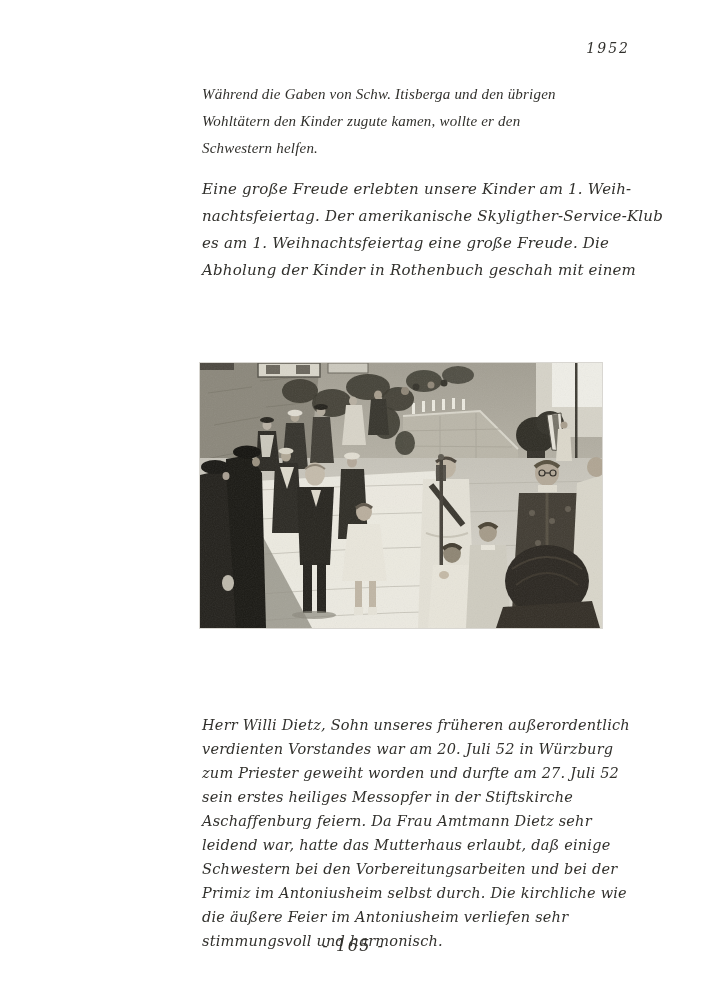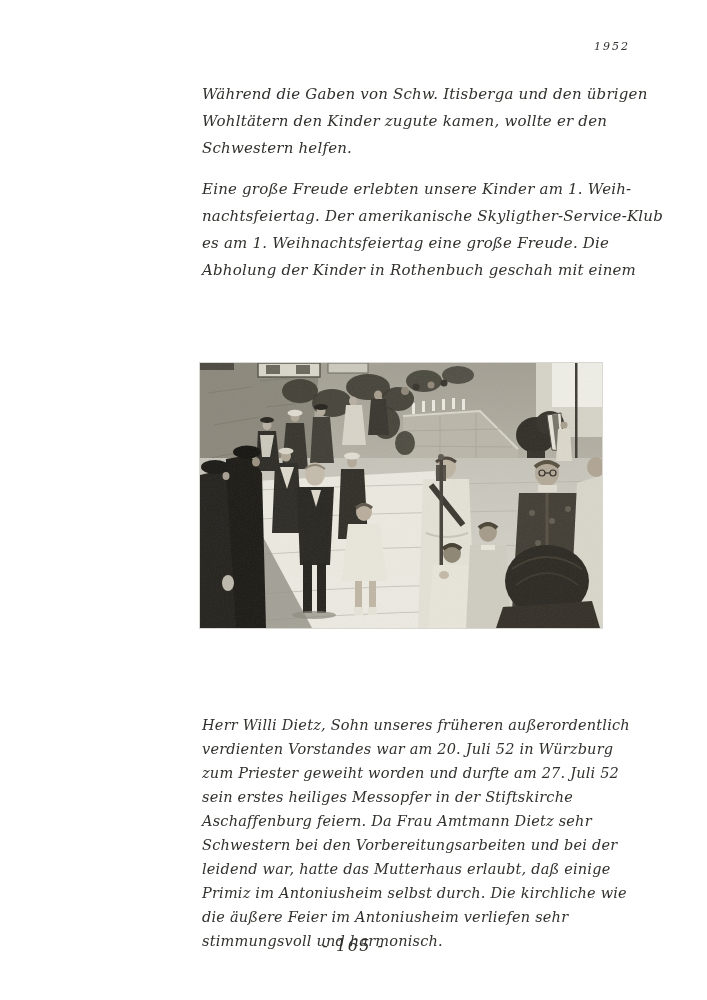--- a/index.html
+++ b/index.html
@@ -12,26 +12,26 @@
     font-family: "DejaVu Serif", serif;
     color: #31302c;
   }
   .script { font-style: italic; }
   .year {
     position: absolute;
     top: 40px;
     left: 560px;
     width: 70px;
     text-align: right;
-    font-size: 11px;
+    font-size: 14px;
     letter-spacing: 2px;
   }
   .para { position: absolute; left: 202px; width: 420px; }
   .para .line { white-space: nowrap; }
-  .p1 { top: 81px; }
+  .p1 { top: 81px; font-family: Liberation Serif, serif; }
   .p1 .line, .p2 .line { height: 27px; line-height: 27px; font-size: 15px; letter-spacing: 0.2px; }
   .p2 { top: 176px; }
   .caption { position: absolute; left: 202px; top: 630px; font-size: 15px; letter-spacing: 0.2px; }
   .p3 { top: 677px; margin-top: 36px; }
   .p3 .line { height: 24px; line-height: 24px; font-size: 14.5px; letter-spacing: 0.2px; }
   .pagenum {
     position: absolute;
     top: 936px;
     left: 0; width: 621px;
     text-align: center;
@@ -264,22 +264,22 @@
     </svg>
   </div>
 
 
   <div class="para p3 script">
     <div class="line">Herr Willi Dietz, Sohn unseres früheren außerordentlich</div>
     <div class="line">verdienten Vorstandes war am 20. Juli 52 in Würzburg</div>
     <div class="line">zum Priester geweiht worden und durfte am 27. Juli 52</div>
     <div class="line">sein erstes heiliges Messopfer in der Stiftskirche</div>
     <div class="line">Aschaffenburg feiern. Da Frau Amtmann Dietz sehr</div>
+    <div class="line">leidend war, hatte das Mutterhaus erlaubt, daß einige</div>
     <div class="line">Schwestern bei den Vorbereitungsarbeiten und bei der</div>
-    <div class="line">leidend war, hatte das Mutterhaus erlaubt, daß einige</div>
     <div class="line">Primiz im Antoniusheim selbst durch. Die kirchliche wie</div>
     <div class="line">die äußere Feier im Antoniusheim verliefen sehr</div>
     <div class="line">stimmungsvoll und harmonisch.</div>
   </div>
 
   <div class="pagenum script">- 165 -</div>
 
 </div>
 
 </body></html>

